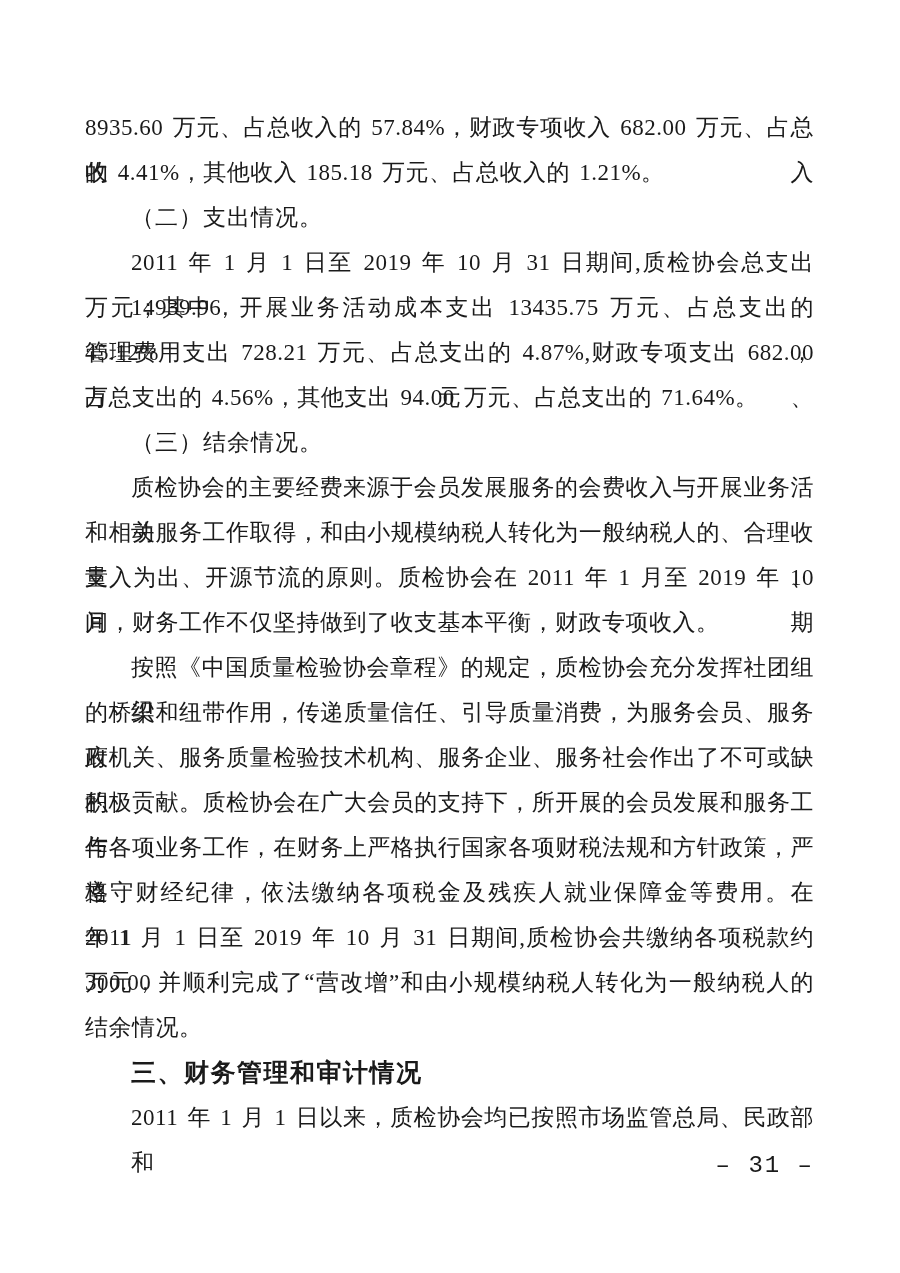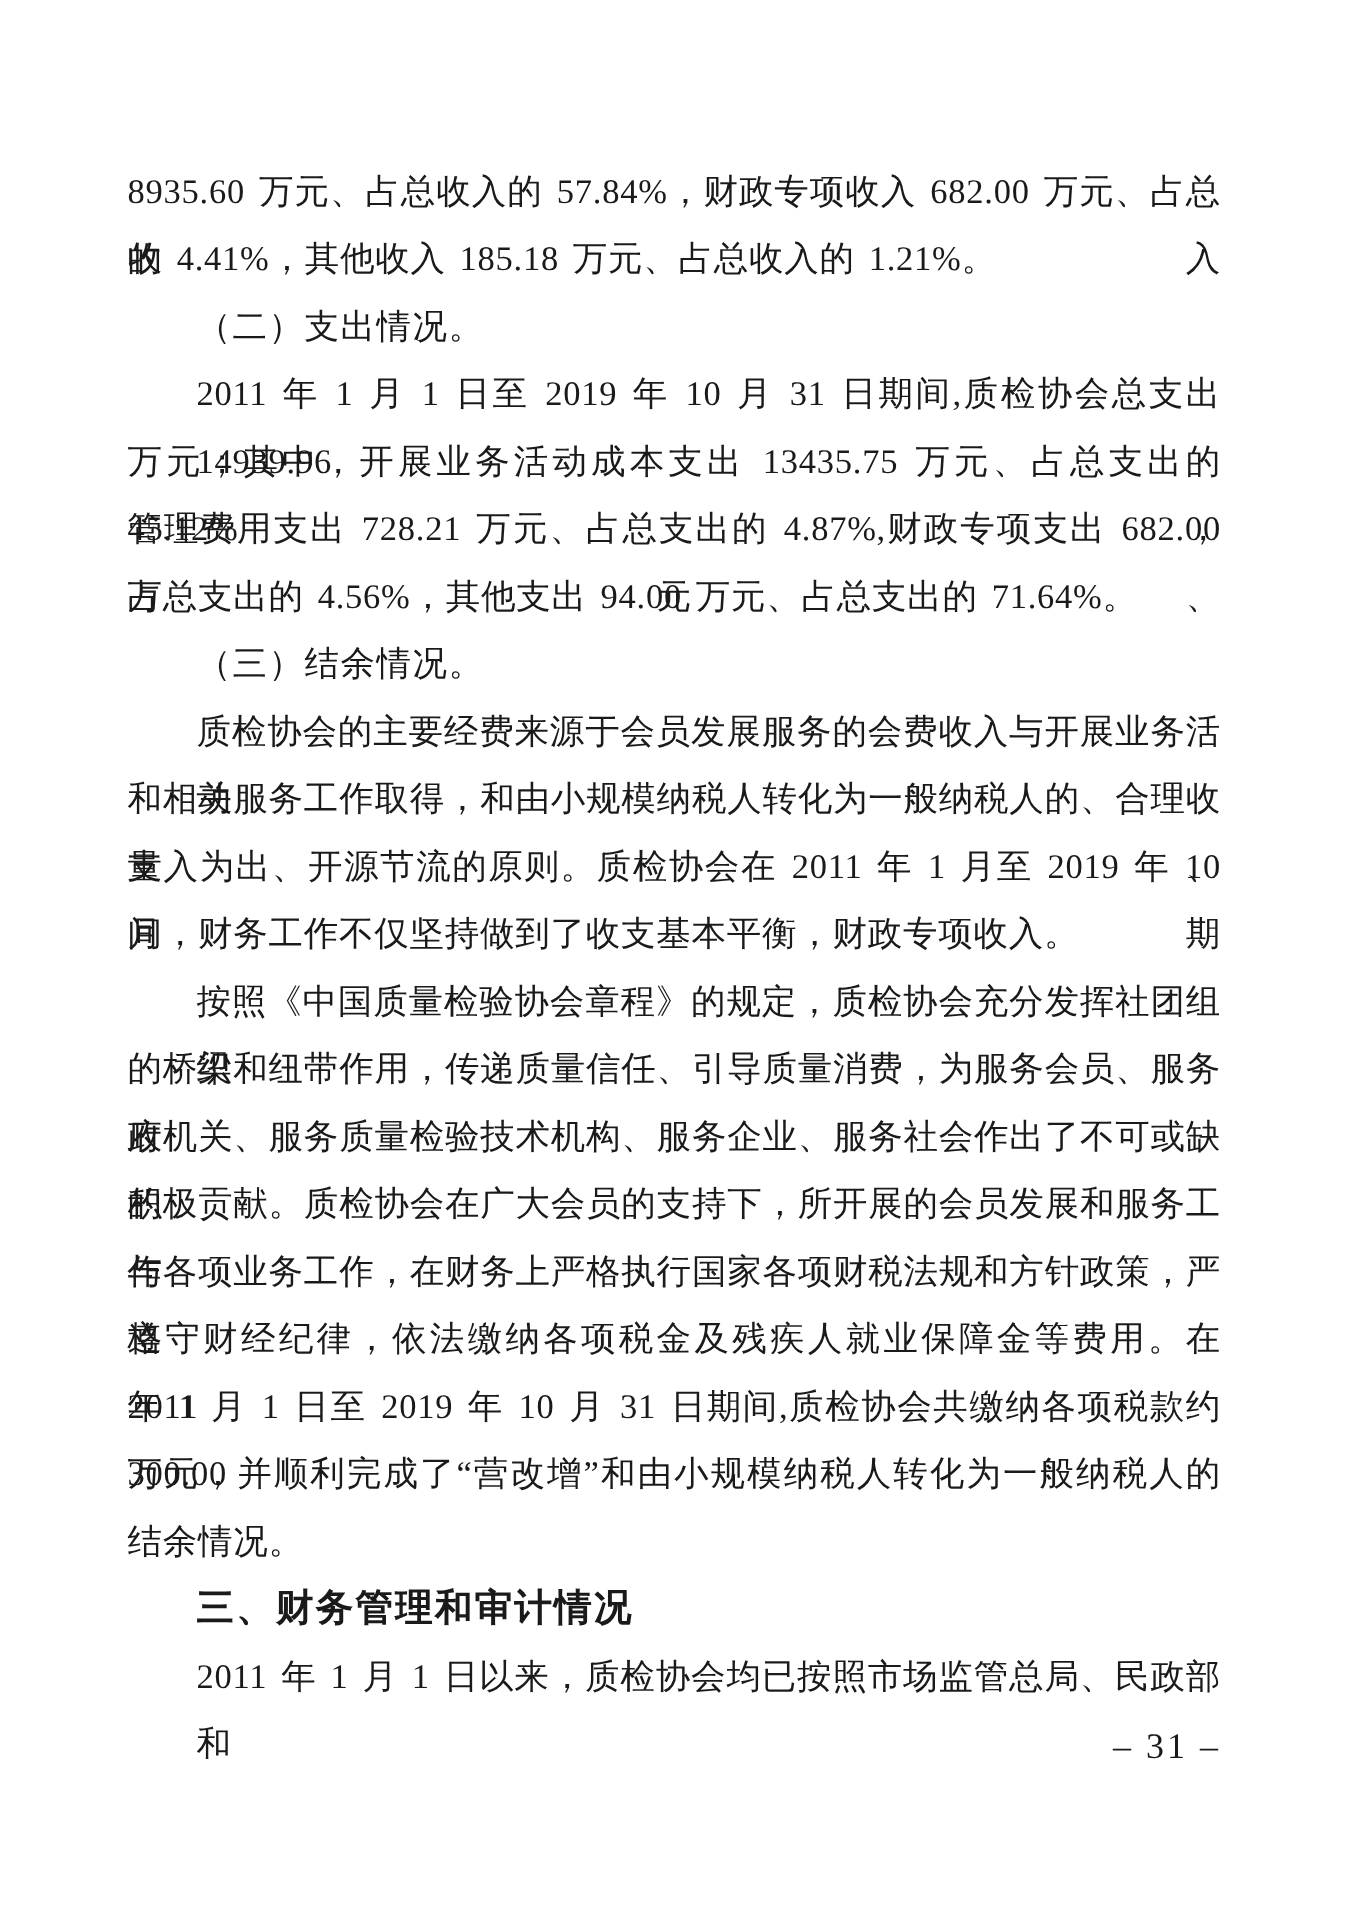--- a/index.html
+++ b/index.html
@@ -46,20 +46,21 @@
     font-size: 25px;
     letter-spacing: 1.5px;
   }
   .page-number {
     margin-top: 3px;
     height: 45px;
     line-height: 45px;
     font-size: 24px;
     letter-spacing: 2px;
     text-align: right;
+    font-family: Liberation Mono, monospace;
   }
 </style>
 </head>
 <body>
 
 <div class="page">
   <div class="content">
     <div class="line fill">8935.60 万元、占总收入的 57.84%，财政专项收入 682.00 万元、占总收入</div>
     <div class="line">的 4.41%，其他收入 185.18 万元、占总收入的 1.21%。</div>
     <div class="line h2 indent">（二）支出情况。</div>

